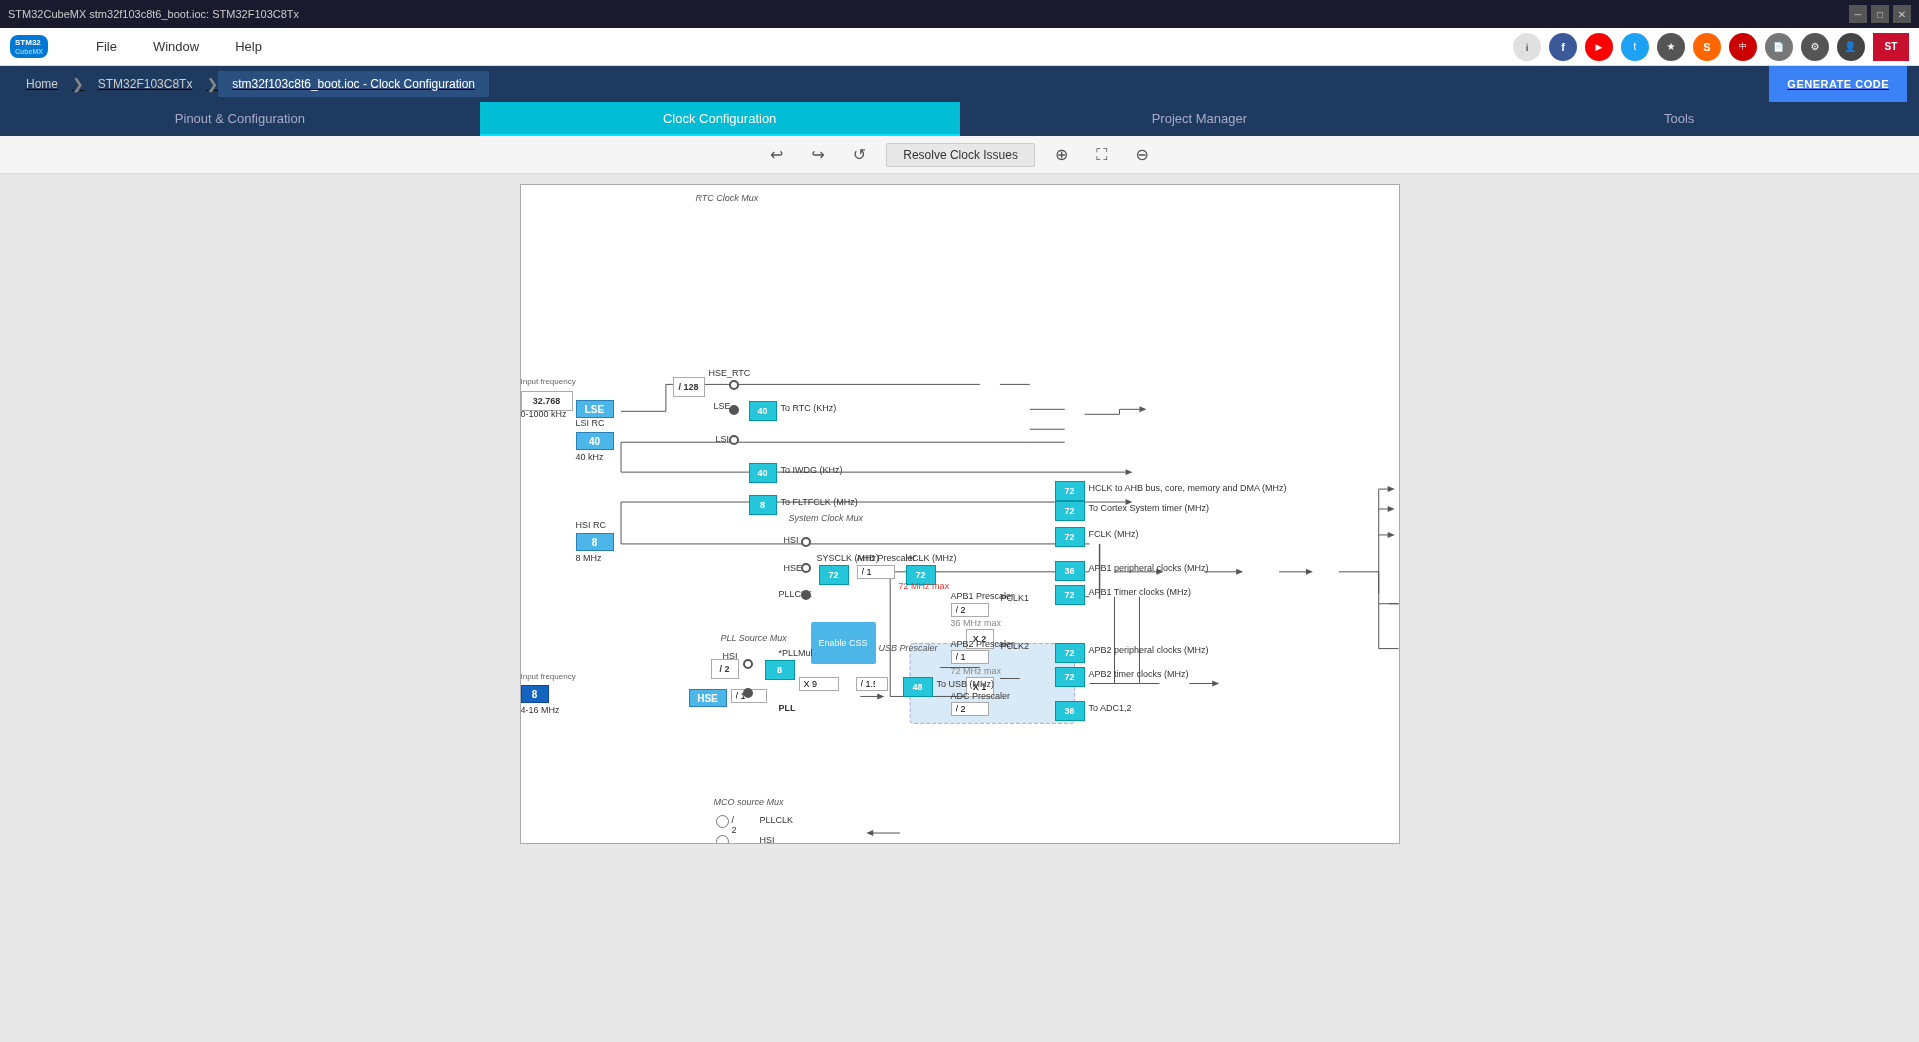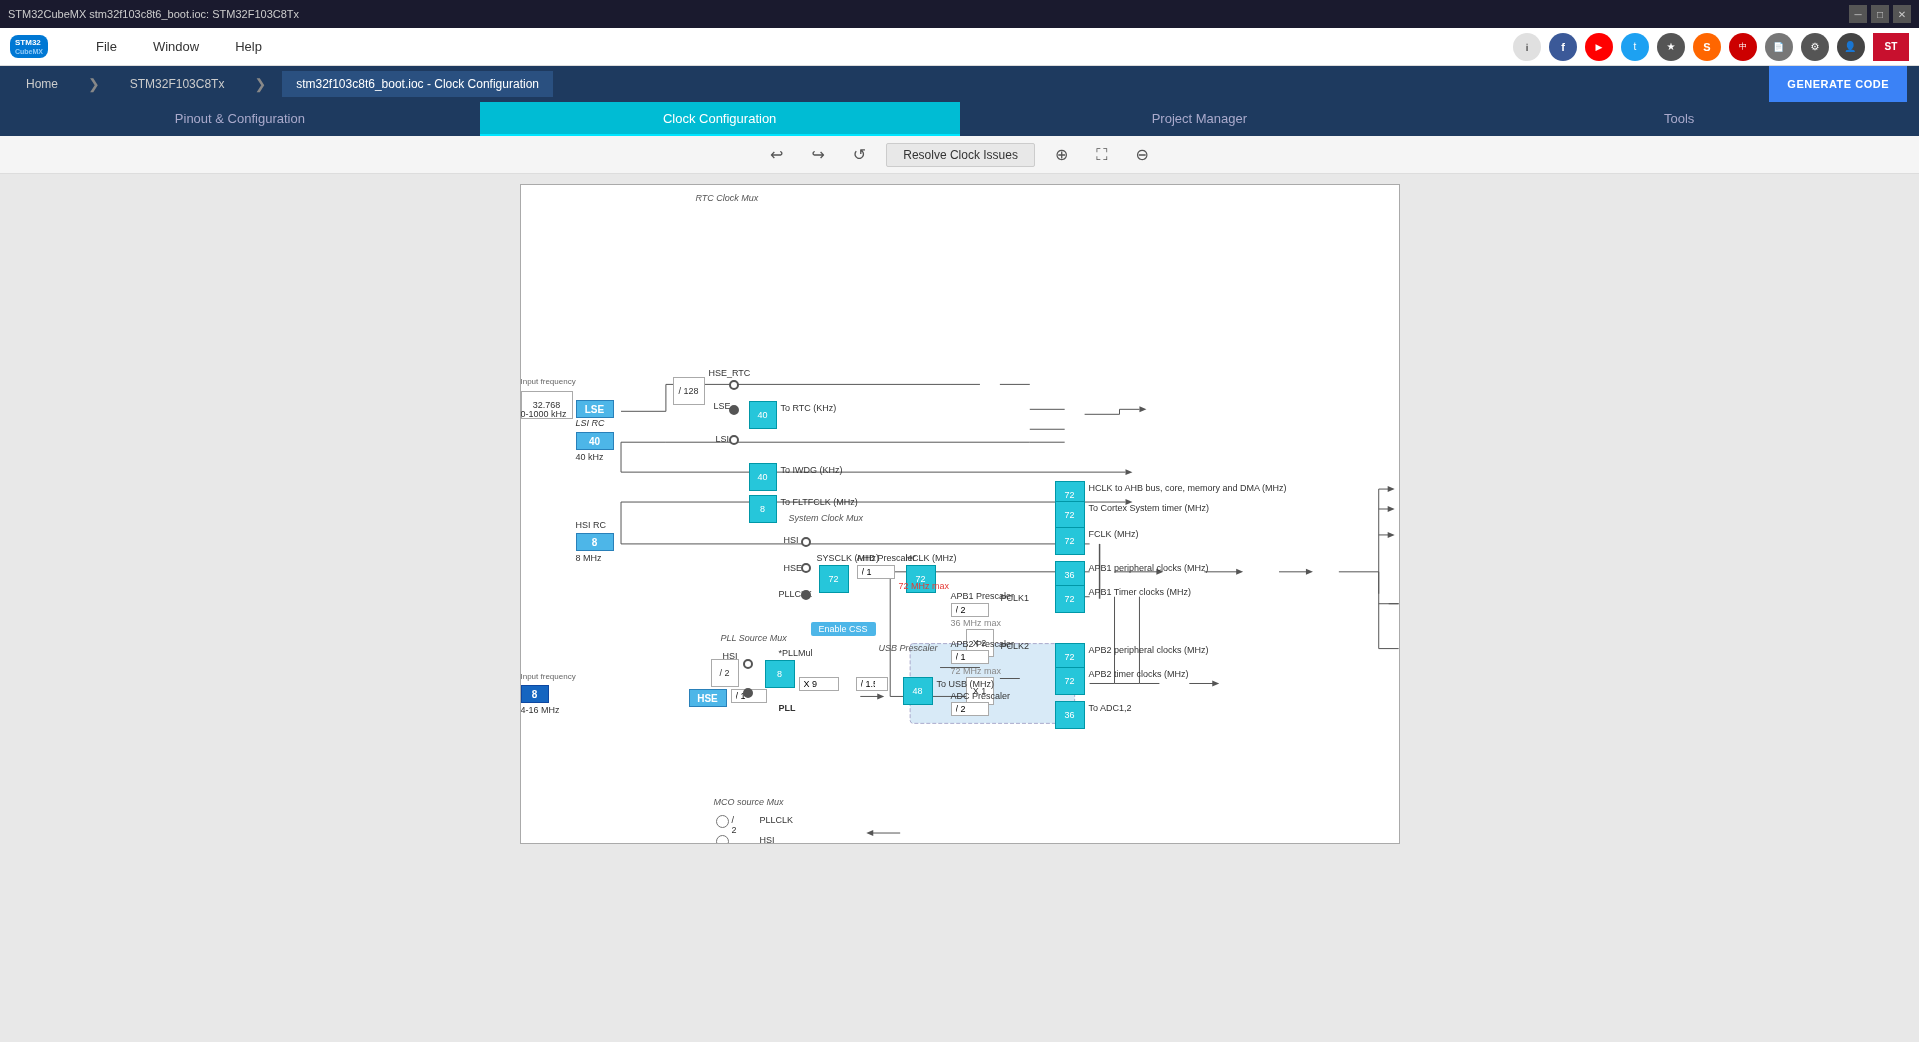--- a/index.html
+++ b/index.html
@@ -12,21 +12,21 @@
     .title-btn { width: 18px; height: 18px; background: #555; border: none; color: #ccc; cursor: pointer; font-size: 10px; display: flex; align-items: center; justify-content: center; }
 
     
     #menubar { background: #ffffff; height: 38px; display: flex; align-items: center; padding: 0 10px; border-bottom: 1px solid #ddd; }
     #logo { display: flex; align-items: center; gap: 4px; margin-right: 30px; }
     .menu-item { padding: 6px 18px; cursor: pointer; font-size: 13px; color: #333; }
     #right-icons { margin-left: auto; display: flex; align-items: center; gap: 8px; }
     .icon-circle { width: 28px; height: 28px; border-radius: 50%; background: #e0e0e0; display: flex; align-items: center; justify-content: center; font-size: 11px; cursor: pointer; }
 
     
-    #breadcrumb { background: #1e3a5f; height: 36px; display: flex; align-items: center; padding: 0 12px; gap: 16px; }
+    #breadcrumb { background: #1e3a5f; height: 36px; display: flex; align-items: center; padding: 0 12px; gap: 0; text-decoration: underline; }
     .bc-item { color: #ccc; font-size: 12px; padding: 6px 14px; cursor: pointer; display: flex; align-items: center; }
     .bc-item.active { background: #2a5080; color: white; }
     .bc-sep { color: #888; font-size: 14px; }
     #gen-code-btn { margin-left: auto; background: #3b82f6; color: white; border: none; padding: 12px 18px; font-size: 11px; font-weight: bold; cursor: pointer; letter-spacing: 0.5px; }
 
     
     #tabbar { display: flex; height: 34px; }
     .tab { flex: 1; display: flex; align-items: center; justify-content: center; font-size: 13px; font-weight: 500; cursor: pointer; border-bottom: 2px solid transparent; }
     .tab.inactive { background: #1e3a5f; color: #aac; }
     .tab.active { background: #00bcd4; color: white; border-bottom: 2px solid #00e5ff; }
@@ -42,24 +42,24 @@
 
     
     .clk-label { font-size: 9px; color: #333; position: absolute; }
     .clk-box { position: absolute; background: #4db6e8; color: white; font-size: 10px; font-weight: bold; border: 1px solid #2980b9; display: flex; align-items: center; justify-content: center; cursor: pointer; }
     .clk-box.blue-dark { background: #1565c0; color: white; border: 1px solid #0d47a1; }
     .clk-mux-label { position: absolute; font-size: 9px; color: #555; font-style: italic; }
 
     
     #diagram-svg { position: absolute; top: 0; left: 0; width: 100%; height: 100%; }
 
-    .value-box { position: absolute; background: white; border: 1px solid #aaa; font-size: 9px; color: #333; display: flex; align-items: center; justify-content: center; min-width: 28px; height: 28px; }
+    .value-box { position: absolute; background: white; border: 1px solid #aaa; font-size: 9px; color: #333; display: flex; align-items: center; justify-content: center; min-width: 28px; height: 20px; font-weight: bold; }
     .value-box.teal-fill { background: #26c6da; color: white; border-color: #0097a7; }
 
-    .enable-css-btn { position: absolute; background: #4db6e8; color: white; border: none; font-size: 9px; padding: 2px 8px; cursor: pointer; border-radius: 2px; }
+    .enable-css-btn { position: absolute; background: #4db6e8; color: white; border: none; font-size: 9px; padding: 16px 8px; cursor: pointer; border-radius: 2px; }
 
     .dropdown { position: absolute; background: white; border: 1px solid #aaa; font-size: 9px; padding: 1px 12px 1px 4px; appearance: none; cursor: pointer; }
 
     .small-circle { position: absolute; width: 10px; height: 10px; border-radius: 50%; border: 2px solid #555; background: white; }
     .small-circle.filled { background: #555; }
   </style>
 </head>
 <body>
 
 <div id="titlebar">
@@ -218,21 +218,21 @@
     </svg>
 
     <div class="clk-mux-label" style="top:8px;left:175px;">RTC Clock Mux</div>
 
     <div class="clk-label" style="top:192px;left:0px;font-size:8px;color:#666;">Input frequency</div>
     <div class="value-box outline" style="top:206px;left:0px;width:52px;">32.768</div>
     <div class="clk-label" style="top:224px;left:0px;">0-1000 kHz</div>
 
     <div class="clk-box" style="top:215px;left:55px;width:38px;height:18px;">LSE</div>
 
-    <div class="clk-label" style="top:233px;left:55px;font-style:italic;">LSI RC</div>
+    <div class="clk-label" style="top:233px;left:55px;">LSI RC</div>
 
     <div class="clk-box" style="top:247px;left:55px;width:38px;height:18px;">40</div>
     <div class="clk-label" style="top:267px;left:55px;">40 kHz</div>
 
     <div class="value-box outline" style="top:192px;left:152px;width:32px;">/ 128</div>
 
     <div class="clk-label" style="top:183px;left:188px;">HSE_RTC</div>
 
     <div class="small-circle" style="top:195px;left:208px;"></div>
     <div class="clk-label" style="top:216px;left:193px;">LSE</div>

